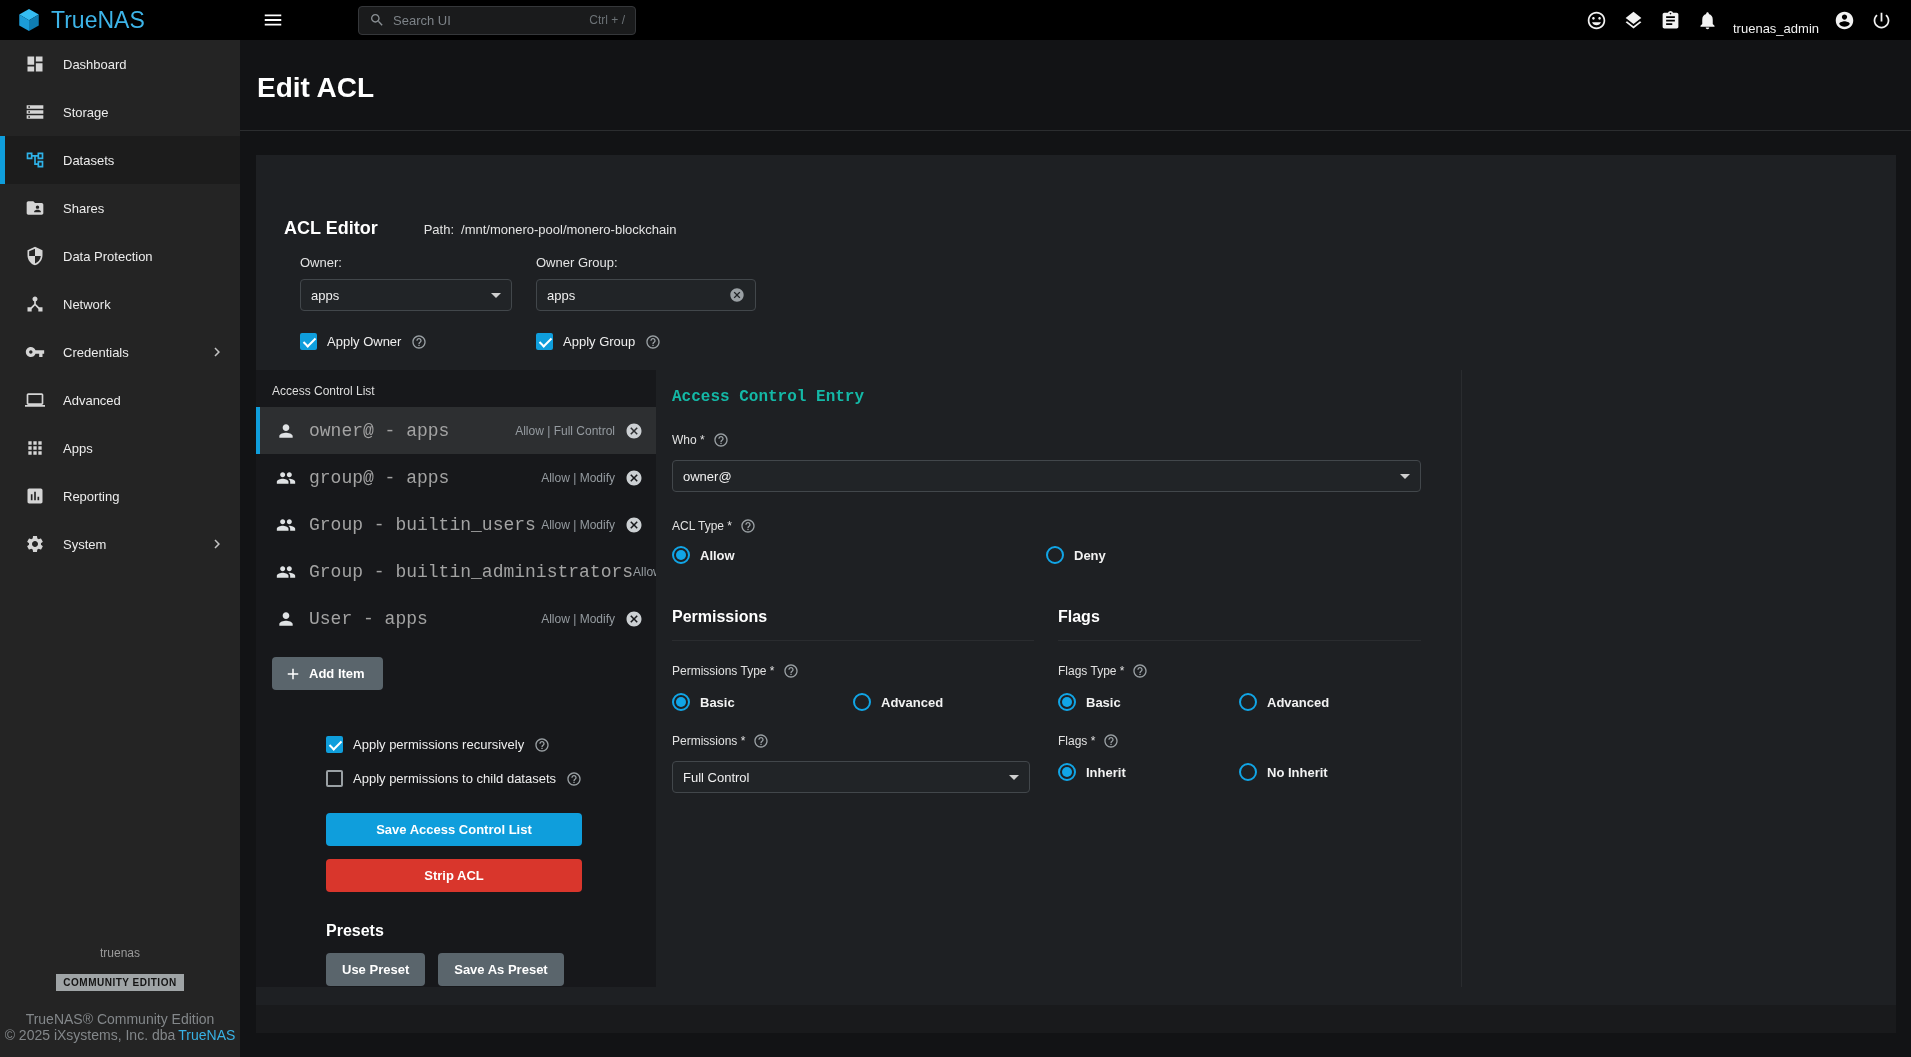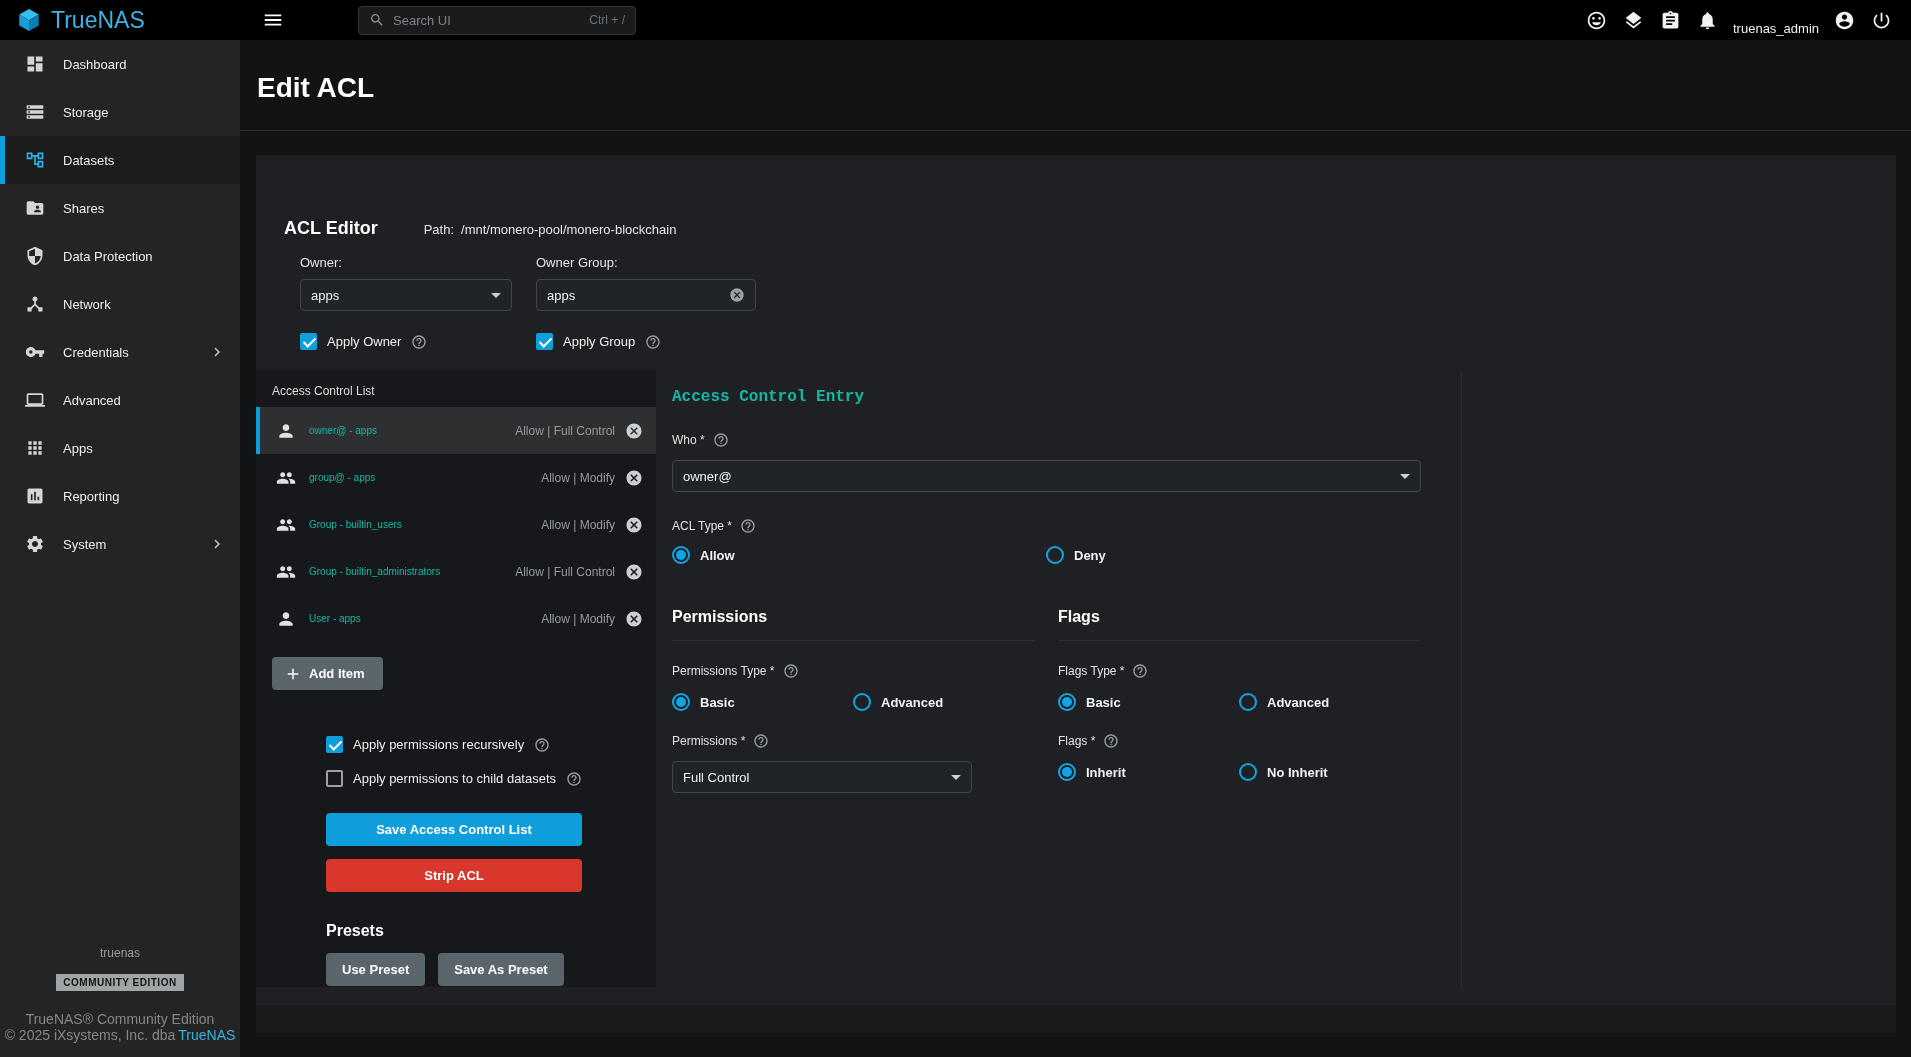--- a/index.html
+++ b/index.html
@@ -69,21 +69,21 @@
                      border-width:0 2px 2px 0;transform:rotate(45deg);}
   .help{color:#9aa0a4;display:flex;flex:none;}
 
   
   .columns{flex:1;display:flex;margin-top:20px;margin-bottom:18px;min-height:0;}
   .acl-panel{flex:0 0 400px;background:#17181b;overflow:hidden;}
   .panel-title{font-size:12px;color:#dedede;padding:14px 16px 9px;}
   .entry{height:47px;display:flex;align-items:center;padding:0 13px 0 16px;border-left:4px solid transparent;cursor:pointer;}
   .entry.selected{background:#2d2f31;border-left-color:#0f9edc;}
   .entry-icon{color:#dfe2e4;display:flex;margin-right:13px;flex:none;}
-  .entry-name{font-size:10px;color:#14b8a6;white-space:nowrap;}
+  .entry-name{font-size:18px;color:#a3a3a3;white-space:nowrap;font-family:Liberation Mono, monospace;}
   .entry-perm{margin-left:auto;font-size:12px;color:#959ba0;white-space:nowrap;}
   .entry-delete{margin-left:10px;color:#ccd0d3;display:flex;flex:none;cursor:pointer;}
   .add-item{margin:15px 0 0 16px;height:33px;background:#5a656c;border-radius:4px;display:inline-flex;
             align-items:center;gap:7px;padding:0 18px 0 12px;font-size:13px;font-weight:700;color:#fff;}
   .panel-options{margin:46px 0 0 70px;display:flex;flex-direction:column;gap:17px;}
   .btn{height:33px;border-radius:4px;font-size:13px;font-weight:700;color:#fff;display:flex;
        align-items:center;justify-content:center;}
   .save-acl{width:256px;margin:26px 0 0 70px;background:#0f9edc;}
   .strip-acl{width:256px;margin:13px 0 0 70px;background:#d9362c;}
   .presets-title{margin:30px 0 0 70px;font-size:16px;font-weight:700;color:#fff;}
@@ -100,21 +100,21 @@
   .radio.w374{width:374px;}
   .radio.w181{width:181px;}
   .radio-btn{width:18px;height:18px;border-radius:50%;border:2px solid #11a5e6;position:relative;flex:none;}
   .radio-btn.checked::after{content:"";position:absolute;inset:2px;background:#11a5e6;border-radius:50%;}
   .pf-grid{display:flex;margin-top:44px;}
   .pf-col{display:flex;flex-direction:column;}
   .perm-col{width:362px;margin-right:24px;}
   .flags-col{flex:1;}
   .pf-head{font-size:16px;font-weight:700;color:#fff;padding-bottom:14px;border-bottom:1px solid #2a2c2f;}
   .pf-col .field-label{margin:22px 0 12px;}
-  .perm-select{width:300px;}
+  .perm-select{width:358px;}
   .card-footer{flex:0 0 28px;background:#191a1c;}
 </style>
 </head>
 <body>
 
 <svg width="0" height="0" style="position:absolute" aria-hidden="true">
     <defs>
   <symbol id="i-cube" viewBox="0 0 24 24">
     <path fill="#35bdf2" d="M12 1.8L3 7l9 5.2L21 7z"></path>
     <path fill="#1b9cd8" d="M3 7v10l9 5.2V12.2z"></path>

